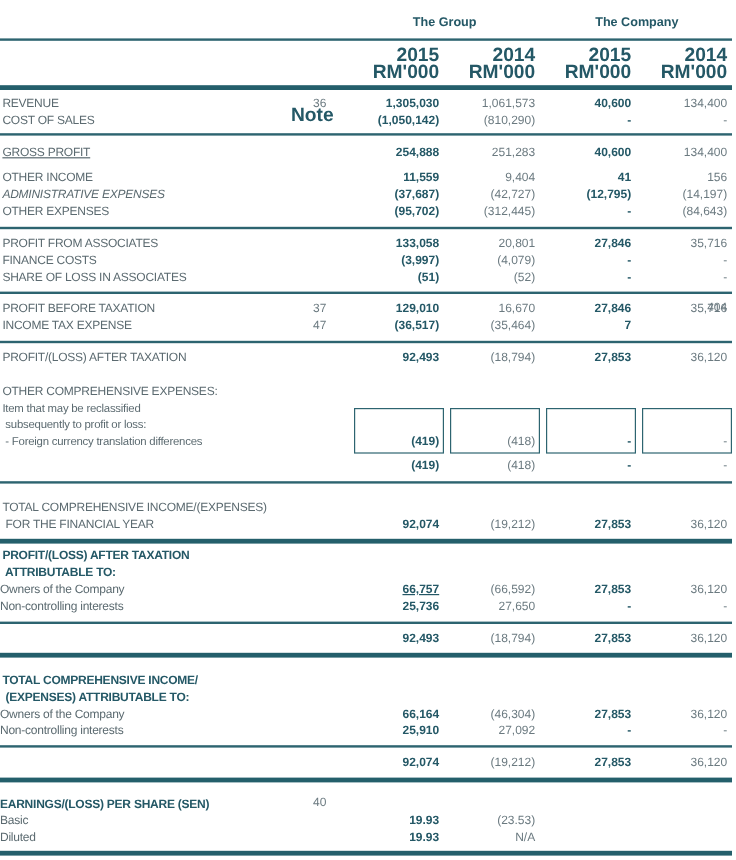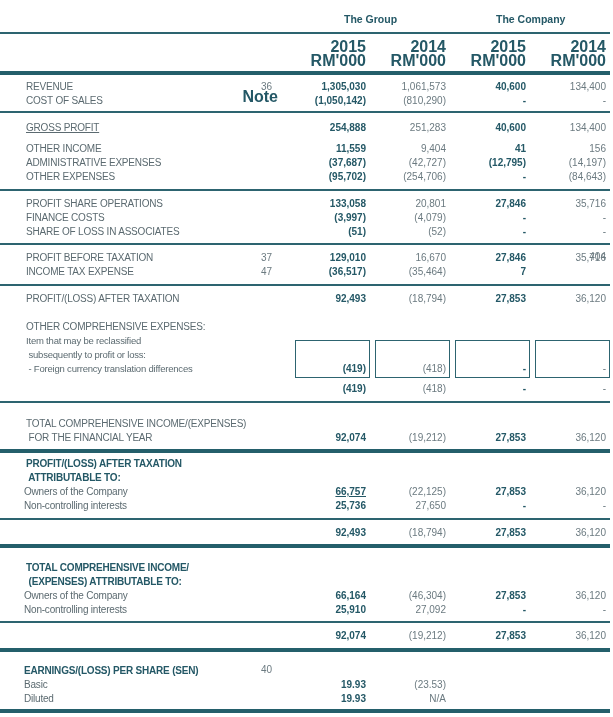--- a/index.html
+++ b/index.html
@@ -1,20 +1,20 @@
 <!DOCTYPE html>
 <html><head>
 <meta charset="utf-8">
 <style>
   html,body{margin:0;padding:0;background:#fff;}
   body{width:613px;height:717px;position:relative;overflow:hidden;font-family:"Liberation Sans",sans-serif;color:#4a5a60;}
   .hr-thin{position:absolute;left:0;width:610px;height:2px;background:#2d6470;}
   .hr-thick{position:absolute;left:0;width:610px;height:4px;background:#245f6b;}
   .txt{position:absolute;font-size:10px;line-height:14px;white-space:nowrap;}
-  .lbl{left:2px;color:#5b6a70;letter-spacing:-0.2px;margin-left:24px;}
+  .lbl{left:2px;color:#5b6a70;letter-spacing:-0.2px;}
   .lbl.bold{font-weight:bold;color:#245866;}
   .hdr{font-weight:bold;color:#245866;font-size:16px;text-align:right;}
   .grp{font-weight:bold;color:#245866;font-size:10.5px;}
   .num{text-align:right;width:80px;}
   .c1{left:286px;font-weight:bold;color:#245866;}
   .c2{left:366px;color:#6b7a80;}
   .c3{left:446px;font-weight:bold;color:#245866;}
   .c4{left:526px;color:#6b7a80;}
   .note{left:240px;width:32px;text-align:right;color:#6b7a80;}
   .box{position:absolute;top:340px;height:38px;border:1.5px solid #2d6470;box-sizing:border-box;}
@@ -56,34 +56,34 @@
 <div class="txt num c2" style="top:121px;">251,283</div>
 <div class="txt num c3" style="top:121px;">40,600</div>
 <div class="txt num c4" style="top:121px;">134,400</div>
 
 <div class="txt lbl" style="top:142px;">OTHER INCOME</div>
 <div class="txt num c1" style="top:142px;">11,559</div>
 <div class="txt num c2" style="top:142px;">9,404</div>
 <div class="txt num c3" style="top:142px;">41</div>
 <div class="txt num c4" style="top:142px;">156</div>
 
-<div class="txt lbl" style="top:156px;">ADMINISTRATIVE EXPENSES</div>
+<div class="txt lbl" style="top:156px;font-style:italic;">ADMINISTRATIVE EXPENSES</div>
 <div class="txt num c1" style="top:156px;">(37,687)</div>
 <div class="txt num c2" style="top:156px;">(42,727)</div>
 <div class="txt num c3" style="top:156px;">(12,795)</div>
 <div class="txt num c4" style="top:156px;">(14,197)</div>
 
 <div class="txt lbl" style="top:170px;">OTHER EXPENSES</div>
 <div class="txt num c1" style="top:170px;">(95,702)</div>
-<div class="txt num c2" style="top:170px;">(254,706)</div>
+<div class="txt num c2" style="top:170px;">(312,445)</div>
 <div class="txt num c3" style="top:170px;">-</div>
 <div class="txt num c4" style="top:170px;">(84,643)</div>
 <div class="hr-thin" style="top:189px;"></div>
 
-<div class="txt lbl" style="top:197px;">PROFIT SHARE OPERATIONS</div>
+<div class="txt lbl" style="top:197px;">PROFIT FROM ASSOCIATES</div>
 <div class="txt num c1" style="top:197px;">133,058</div>
 <div class="txt num c2" style="top:197px;">20,801</div>
 <div class="txt num c3" style="top:197px;">27,846</div>
 <div class="txt num c4" style="top:197px;">35,716</div>
 
 <div class="txt lbl" style="top:211px;">FINANCE COSTS</div>
 <div class="txt num c1" style="top:211px;">(3,997)</div>
 <div class="txt num c2" style="top:211px;">(4,079)</div>
 <div class="txt num c3" style="top:211px;">-</div>
 <div class="txt num c4" style="top:211px;">-</div>
@@ -142,21 +142,21 @@
 <div class="txt num c1" style="top:431px;">92,074</div>
 <div class="txt num c2" style="top:431px;">(19,212)</div>
 <div class="txt num c3" style="top:431px;">27,853</div>
 <div class="txt num c4" style="top:431px;">36,120</div>
 <div class="hr-thick" style="top:449px;"></div>
 
 <div class="txt lbl bold" style="top:457px;">PROFIT/(LOSS) AFTER TAXATION</div>
 <div class="txt lbl bold" style="top:471px;white-space:pre;"> ATTRIBUTABLE TO:</div>
 <div class="txt lbl" style="top:485px;left:0;">Owners of the Company</div>
 <div class="txt num c1" style="top:485px;text-decoration:underline;">66,757</div>
-<div class="txt num c2" style="top:485px;">(22,125)</div>
+<div class="txt num c2" style="top:485px;">(66,592)</div>
 <div class="txt num c3" style="top:485px;">27,853</div>
 <div class="txt num c4" style="top:485px;">36,120</div>
 
 <div class="txt lbl" style="top:499px;left:0;">Non-controlling interests</div>
 <div class="txt num c1" style="top:499px;">25,736</div>
 <div class="txt num c2" style="top:499px;">27,650</div>
 <div class="txt num c3" style="top:499px;">-</div>
 <div class="txt num c4" style="top:499px;">-</div>
 <div class="hr-thin" style="top:518px;"></div>
 

